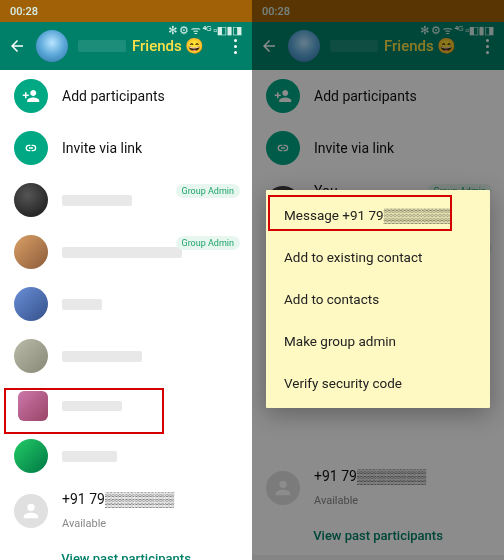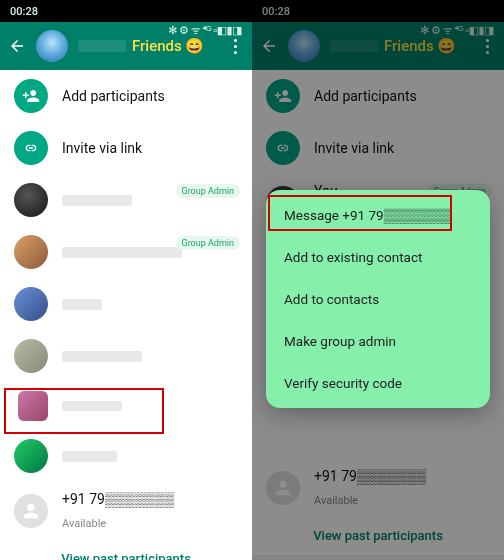--- a/index.html
+++ b/index.html
@@ -1,20 +1,20 @@
 <!DOCTYPE html>
 <html><head>
 <meta charset="utf-8">
 <style>
   * { box-sizing: border-box; margin: 0; padding: 0; }
   html, body { width: 504px; height: 560px; font-family: -apple-system, Roboto, "Segoe UI", sans-serif; overflow: hidden; }
   .wrap { display: flex; width: 504px; height: 560px; }
   .screen { width: 252px; height: 560px; position: relative; background: #fff; overflow: hidden; }
   .screen.dimmed::after { content: ""; position: absolute; inset: 0; background: rgba(0,0,0,0.45); pointer-events: none; z-index: 5; }
-  .statusbar { height: 22px; background: #000000; color: #d5f0e9; display: flex; justify-content: space-between; align-items: center; padding: 0 10px; font-size: 11px; font-weight: 500; }
+  .statusbar { height: 22px; background: #a16207; color: #d5f0e9; display: flex; justify-content: space-between; align-items: center; padding: 0 10px; font-size: 11px; font-weight: 500; }
   .statusbar .right { letter-spacing: -0.5px; margin-top: 36px; }
   .appbar { height: 48px; background: #008069; color: #fde047; display: flex; align-items: center; padding: 0 8px; gap: 10px; }
   .back-icon { width: 18px; height: 18px; display: flex; align-items: center; justify-content: center; }
   .back-icon svg { fill: #fff; }
   .group-avatar { width: 32px; height: 32px; border-radius: 50%; background: radial-gradient(circle at 50% 40%, #b9e4ff 0%, #5aa7d8 50%, #2b6fa3 100%); }
   .group-title { flex: 1; font-size: 15px; font-weight: 500; display: flex; align-items: center; gap: 4px; }
   .group-title .pre { color: rgba(255,255,255,0.3); letter-spacing: -1px; display:inline-block; width:48px; height:12px; background: rgba(230,240,238,0.12); border-radius:2px; margin-right:2px; }
   .menu-dots { width: 18px; display:flex; flex-direction:column; align-items:center; gap:3px; }
   .menu-dots span { width:3px; height:3px; background:#fff; border-radius:50%; }
   .content { height: calc(100% - 70px); overflow: hidden; }
@@ -32,21 +32,21 @@
   .row .circ.img6 { background: linear-gradient(135deg,#2c6,#074); }
   .row .txt { flex:1; display:flex; flex-direction:column; gap:2px; }
   .row .name { font-size: 14px; color:#111; }
   .row .sub  { font-size: 11px; color:#888;margin-top:8px; }
   .blurblock { background: #e8e8e8; border-radius:2px; height:11px; }
   .badge { position:absolute; right:12px; top:10px; background:#e7f7ef; color:#1fa36b; font-size:9px; padding:2px 6px; border-radius:7px; }
   .link-row { text-align:center; padding:12px 0; color:#008069; font-size:13px; font-weight:500; }
   .divider { height:8px; background:#f2f2f2; }
   .action-row { display:flex; align-items:center; gap:18px; padding:12px 18px; color:#d12f4c; font-size:14px; }
   .highlight { position:absolute; border:2px solid #d40000; pointer-events:none; z-index:3; }
-  .popup { position:absolute; left:14px; right:14px; top:190px; background:#86efac; border-radius:14px; box-shadow:0 6px 24px rgba(0,0,0,0.3); z-index:10; padding:4px 0; }
+  .popup { position:absolute; left:14px; right:14px; top:190px; background:#fef9c3; border-radius:1px; box-shadow:0 6px 24px rgba(0,0,0,0.3); z-index:10; padding:4px 0; }
   .popup-item { padding:13px 18px; font-size:13.5px; color:#222; }
   .screen.dimmed .content, .screen.dimmed .statusbar, .screen.dimmed .appbar { filter: none; }
 </style>
 </head>
 <body>
 
 <div class="wrap">
 
   <div class="screen">
     <div class="statusbar">

